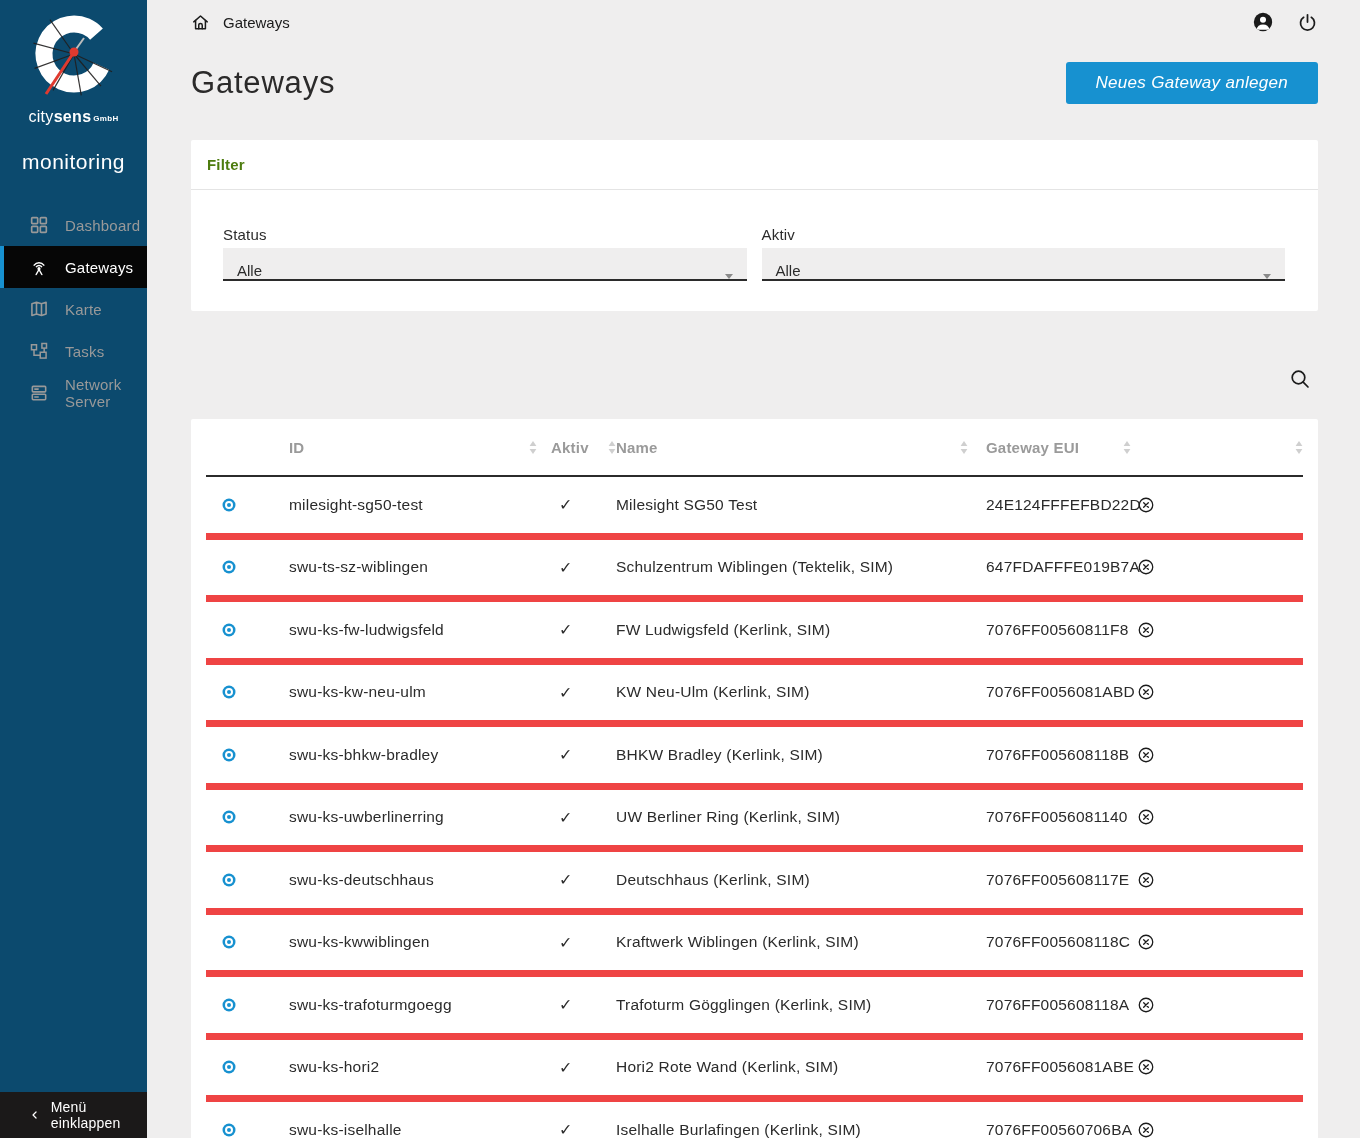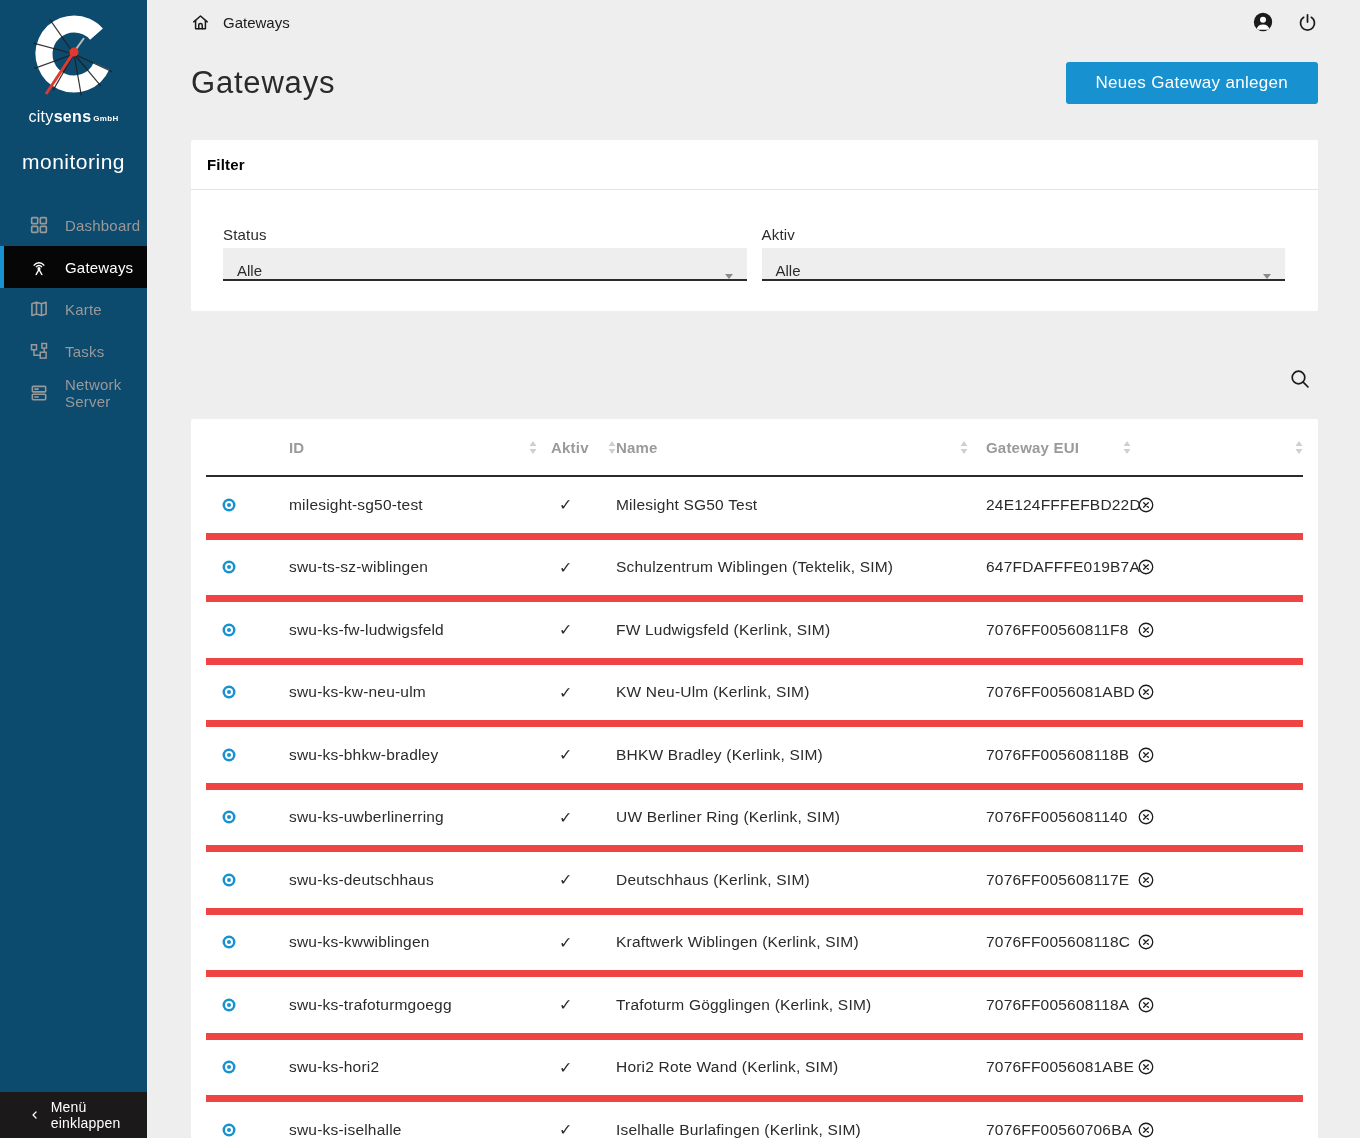--- a/index.html
+++ b/index.html
@@ -45,27 +45,27 @@
   .topbar { height:44px; display:flex; align-items:center; }
   .breadcrumb { display:flex; align-items:center; gap:13px; font-size:15px; color:#1b1b1b; cursor:pointer; }
   .topbar-actions { margin-left:auto; display:flex; align-items:center; gap:23px; }
   .topbar-actions .icon-btn { cursor:pointer; display:flex; }
 
   .page-head { display:flex; align-items:center; margin-top:18px; }
   .page-title { font-size:31px; font-weight:500; letter-spacing:.8px; color:#2b2a2a; margin:0; }
   .primary-btn {
     margin-left:auto; background:#1791d0; color:#fff; border:none; border-radius:3px;
     height:42px; padding:0 30px; font-size:17px; letter-spacing:.3px;
-    font-family:inherit; cursor:pointer;
+    font-family:inherit; cursor:pointer;font-style:italic;
   }
 
   .card { background:#fff; border-radius:2px; }
 
   .filter-card { margin-top:36px; }
-  .filter-head { padding:16px; font-size:15px; font-weight:700; color:#000000; border-bottom:1px solid #e4e4e4; letter-spacing:.2px; }
+  .filter-head { padding:16px; font-size:15px; font-weight:700; color:#4d7c0f; border-bottom:1px solid #e4e4e4; letter-spacing:.2px; }
   .filter-body { display:grid; grid-template-columns:1fr 1fr; gap:15px; padding:36px 33px 30px 32px; }
   .field-label { font-size:15px; margin-bottom:5px; letter-spacing:.2px; }
   .select {
     background:#efeeee; height:33px; display:flex; align-items:flex-end; justify-content:space-between;
     padding:0 14px; font-size:15px; border-bottom:2px solid #2b2b2b; cursor:pointer;
   }
   .caret { width:0; height:0; border-left:4.5px solid transparent; border-right:4.5px solid transparent; border-top:5px solid #8a8a8a; }
 
   .search-row { display:flex; justify-content:flex-end; padding:56px 6px 28px 0; }
   .search-row .icon-btn { cursor:pointer; display:flex; }

